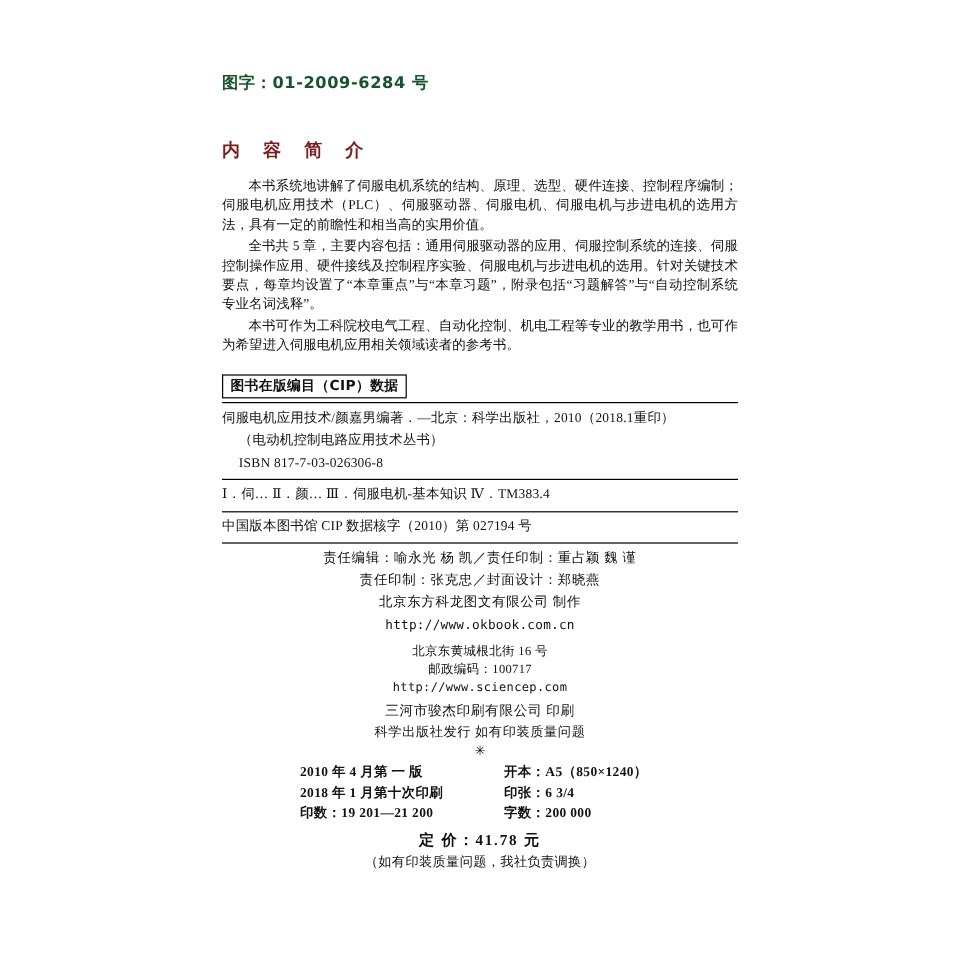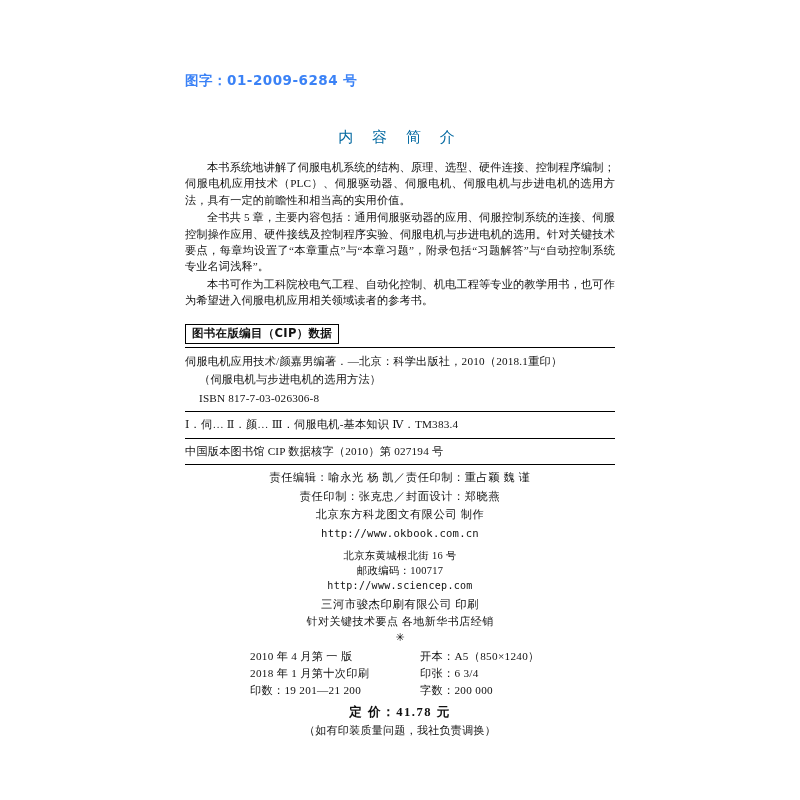--- a/index.html
+++ b/index.html
@@ -28,32 +28,32 @@
     top: 60px;
     width: 430px;
   }
 
   
   .cip-number {
     font-family: "DejaVu Sans", "Liberation Sans", sans-serif;
     font-size: 13.5px;
     font-weight: bold;
     letter-spacing: 0.5px;
-    color: #3b82f6;
-    margin: 12px 0 38px 0;
+    color: #14532d;
+    margin: 0 0 38px 0;
   }
 
   
   .section-title {
-    text-align: center;
+    text-align: left;
     font-size: 15px;
-    font-weight: normal;
+    font-weight: bold;
     letter-spacing: 7px;
     margin: 0 0 12px 0;
-    color: #0369a1;
+    color: #7f1d1d;
     font-family: "DejaVu Sans", "Liberation Sans", sans-serif;
   }
 
   .abstract p {
     margin: 0 0 1px 0;
     font-size: 11.2px;
     line-height: 16.4px;
     text-align: justify;
     text-indent: 22px;
     color: #111;
@@ -143,20 +143,21 @@
     font-size: 11px;
     margin: 2px 0 4px 0;
   }
 
   
   .specs {
     margin: 0 auto;
     width: 300px;
     font-size: 11.2px;
     line-height: 17px;
+    font-weight: bold;
   }
   .spec-row {
     display: flex;
     justify-content: space-between;
     letter-spacing: 0.3px;
   }
   .spec-left { text-align: left; white-space: nowrap; }
   .spec-right { text-align: left; white-space: nowrap; width: 130px; }
 
   .price {
@@ -187,42 +188,42 @@
       <p>本书系统地讲解了伺服电机系统的结构、原理、选型、硬件连接、控制程序编制；伺服电机应用技术（PLC）、伺服驱动器、伺服电机、伺服电机与步进电机的选用方法，具有一定的前瞻性和相当高的实用价值。</p>
       <p>全书共 5 章，主要内容包括：通用伺服驱动器的应用、伺服控制系统的连接、伺服控制操作应用、硬件接线及控制程序实验、伺服电机与步进电机的选用。针对关键技术要点，每章均设置了“本章重点”与“本章习题”，附录包括“习题解答”与“自动控制系统专业名词浅释”。</p>
       <p>本书可作为工科院校电气工程、自动化控制、机电工程等专业的教学用书，也可作为希望进入伺服电机应用相关领域读者的参考书。</p>
     </div>
 
     <div class="cip-box">图书在版编目（CIP）数据</div>
     <hr class="rule">
 
     <div class="cip-lines">
       <p>伺服电机应用技术/颜嘉男编著．—北京：科学出版社，2010（2018.1重印）</p>
-      <p class="indent1">（伺服电机与步进电机的选用方法）</p>
+      <p class="indent1">（电动机控制电路应用技术丛书）</p>
       <p class="indent2">ISBN 817-7-03-026306-8</p>
       <hr class="rule thin">
       <p>Ⅰ．伺…  Ⅱ．颜…  Ⅲ．伺服电机-基本知识  Ⅳ．TM383.4</p>
       <hr class="rule thin">
       <p>中国版本图书馆 CIP 数据核字（2010）第 027194 号</p>
       <hr class="rule thin">
     </div>
 
     <div class="credits">
       <p>责任编辑：喻永光  杨  凯／责任印制：重占颖  魏  谨</p>
       <p>责任印制：张克忠／封面设计：郑晓燕</p>
       <p>北京东方科龙图文有限公司  制作</p>
       <p class="mono">http://www.okbook.com.cn</p>
     </div>
 
     <div class="publisher">
       <p class="pub-line">北京东黄城根北街 16 号</p>
       <p class="pub-line">邮政编码：100717</p>
       <p class="pub-line mono">http://www.sciencep.com</p>
       <p class="pub-printer">三河市骏杰印刷有限公司  印刷</p>
-      <p class="pub-dist">针对关键技术要点  各地新华书店经销</p>
+      <p class="pub-dist">科学出版社发行  如有印装质量问题</p>
       <p class="star">✳</p>
     </div>
 
     <div class="specs">
       <div class="spec-row">
         <span class="spec-left">2010 年 4 月第 一 版</span>
         <span class="spec-right">开本：A5（850×1240）</span>
       </div>
       <div class="spec-row">
         <span class="spec-left">2018 年 1 月第十次印刷</span>

